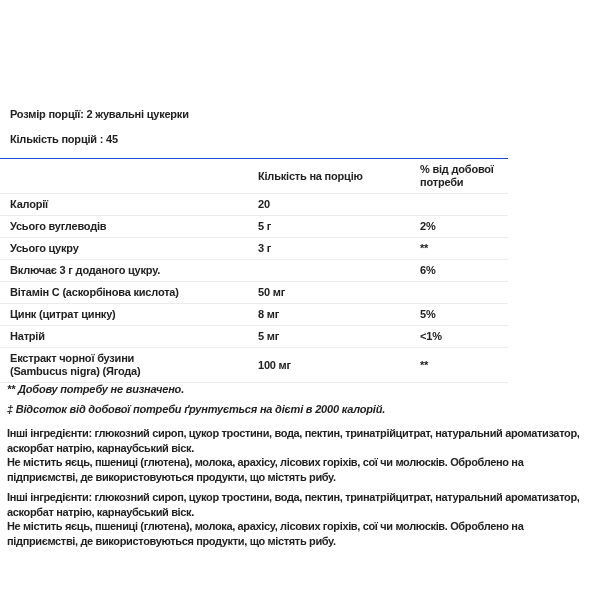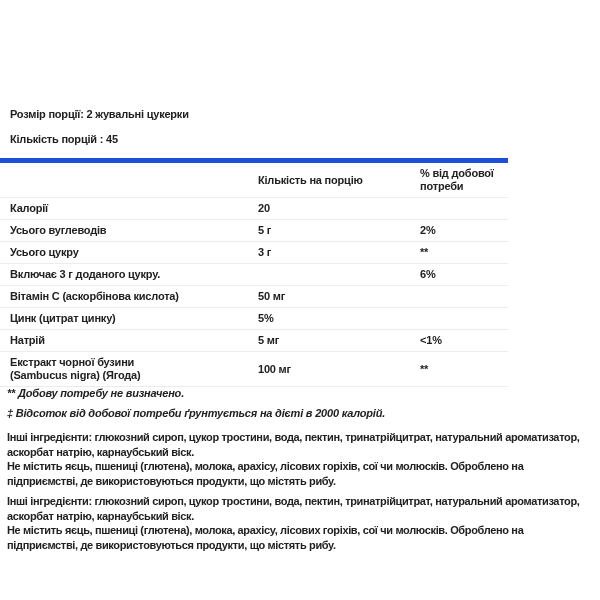--- a/index.html
+++ b/index.html
@@ -13,21 +13,21 @@
   }
   .page { padding-top: 108px; }
 
   .info-line {
     font-size: 11px; line-height: 13px;
     margin: 0 10px 12px 10px;
   }
 
   .facts-table {
     margin-top: 6px;
-    border-top: 5px solid #1d4ed8;
+    border-top: 1px solid #1d4ed8;
     width: 508px;
   }
   .t-row {
     display: grid;
     grid-template-columns: 248px 162px auto;
     align-items: center;
     padding: 4px 0 4px 10px;
     min-height: 13px;
     border-bottom: 1px solid #ececec;
     font-size: 11px; line-height: 13px;
@@ -90,20 +90,21 @@
       <div class="cell">6%</div>
     </div>
 
     <div class="t-row">
       <div class="cell">Вітамін C (аскорбінова кислота)</div>
       <div class="cell">50 мг</div>
     </div>
 
     <div class="t-row">
       <div class="cell">Цинк (цитрат цинку)</div>
+      <div class="cell">8 мг</div>
       <div class="cell">5%</div>
     </div>
 
     <div class="t-row">
       <div class="cell">Натрій</div>
       <div class="cell">5 мг</div>
       <div class="cell">&lt;1%</div>
     </div>
 
     <div class="t-row">

